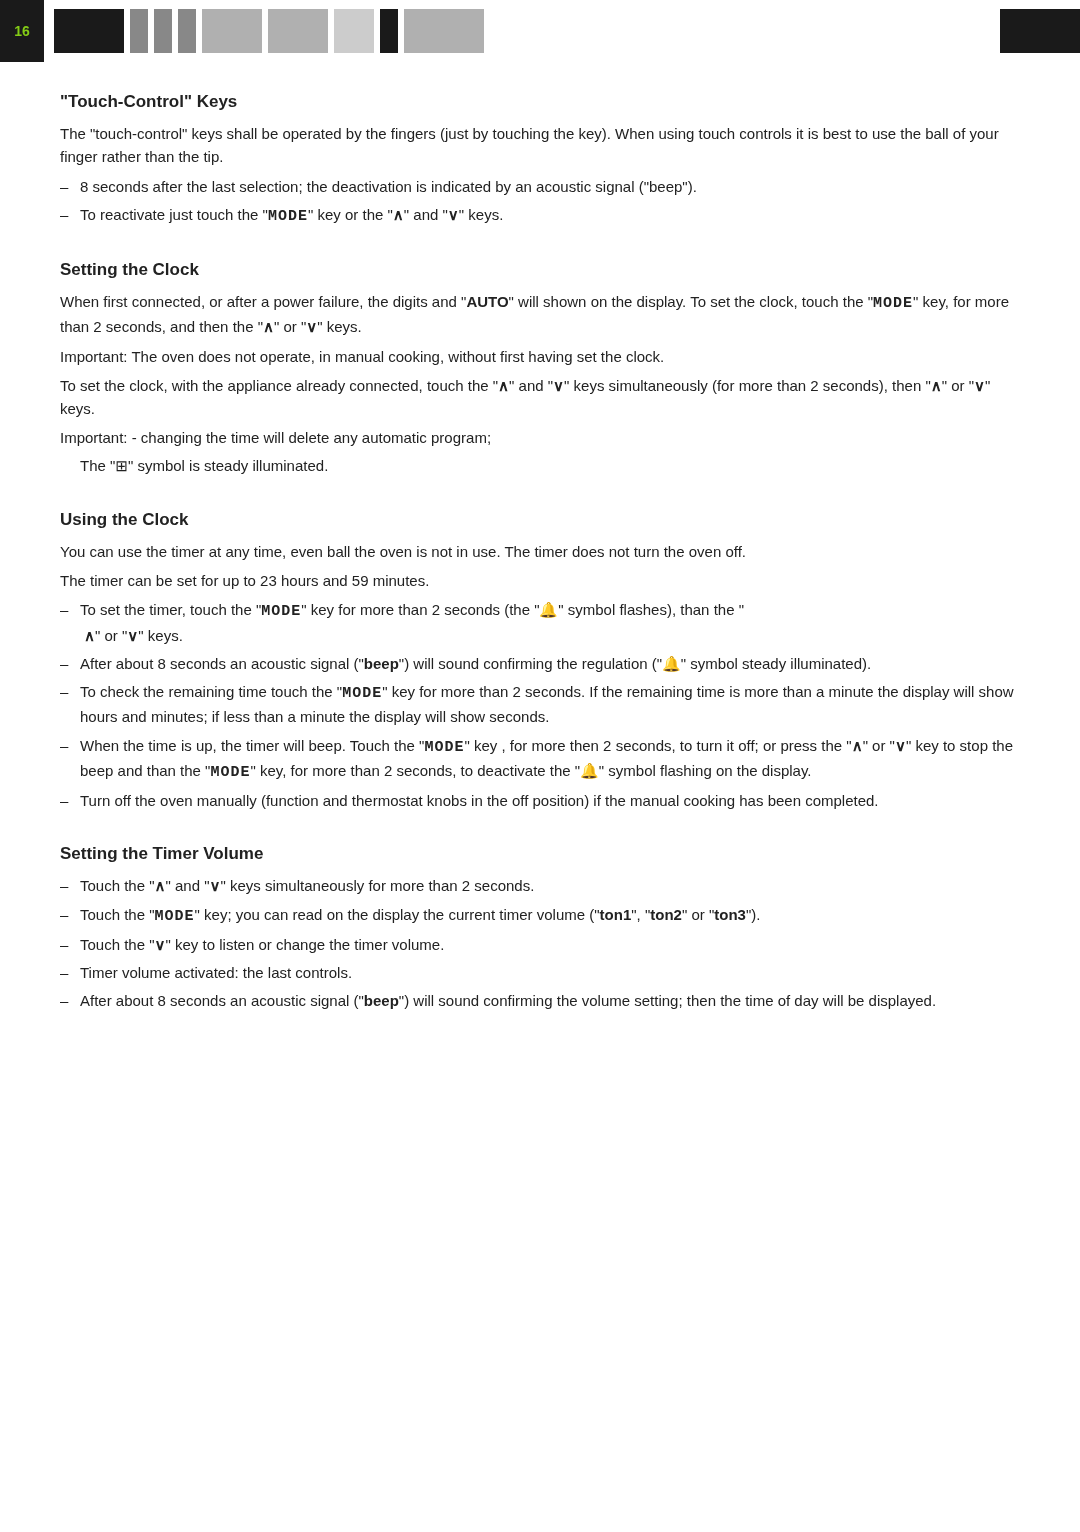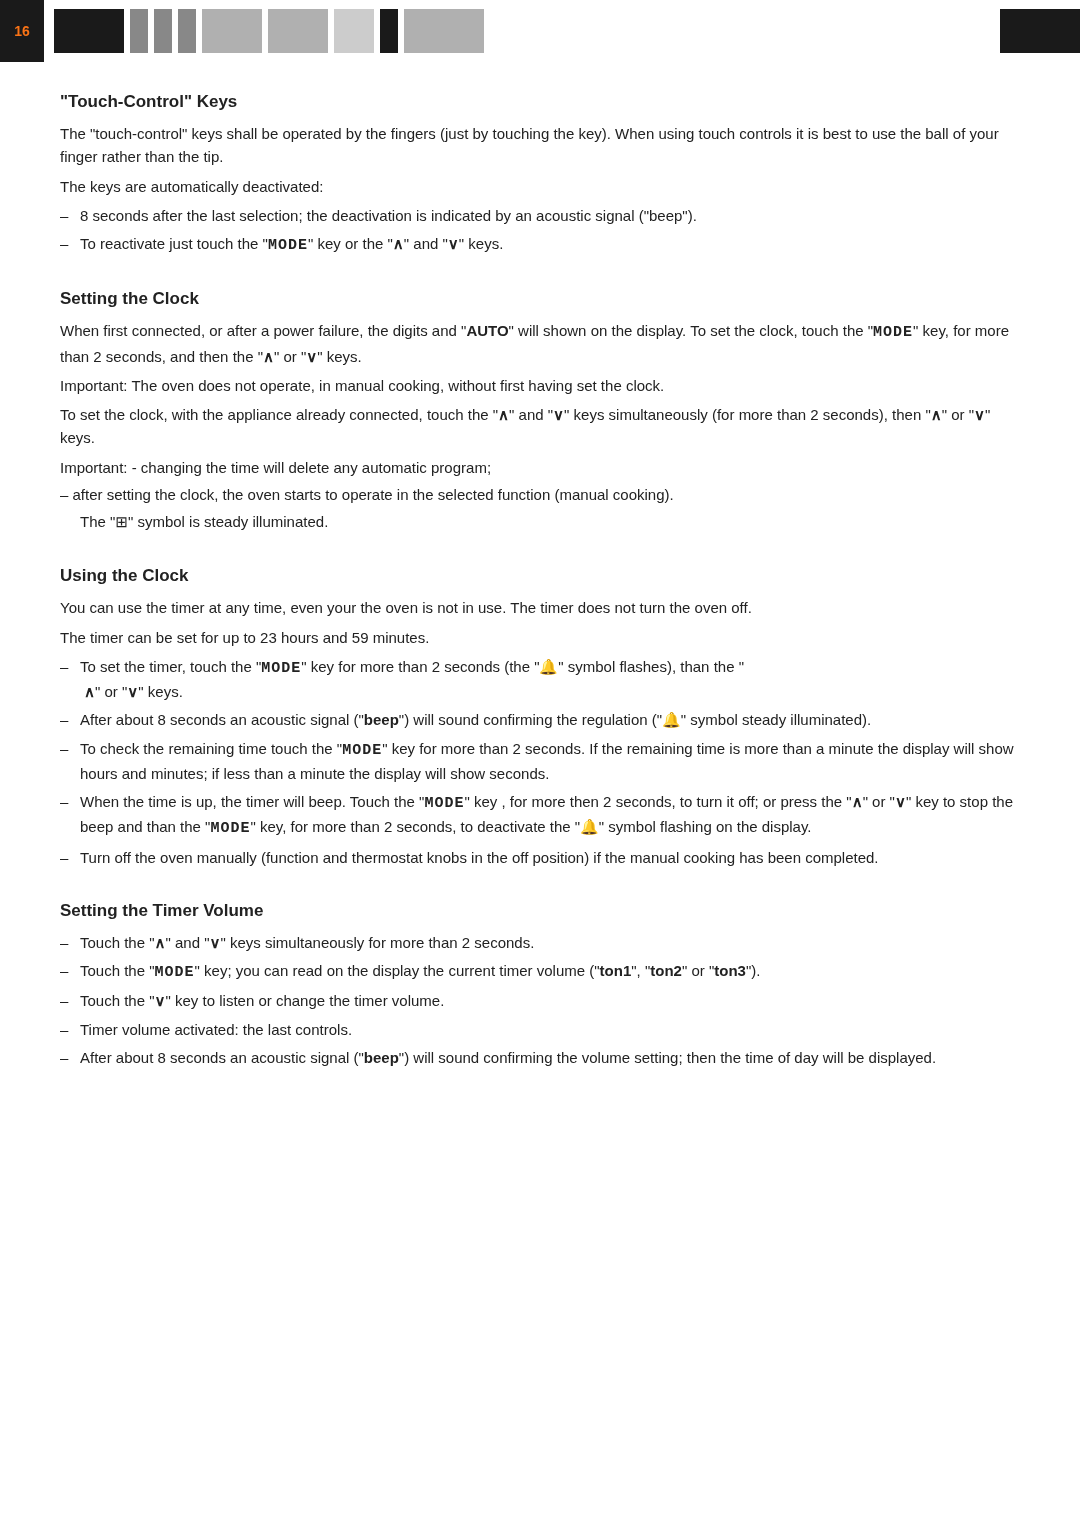--- a/index.html
+++ b/index.html
@@ -14,21 +14,21 @@
 
     .header-bar {
       display: flex;
       align-items: stretch;
       height: 62px;
       margin-bottom: 30px;
     }
 
     .header-page-num {
       background: #1a1a1a;
-      color: #f97316;
+      color: #84cc16;
       font-size: 14px;
       font-weight: bold;
       display: flex;
       align-items: center;
       justify-content: center;
       width: 44px;
       flex-shrink: 0;
     }
 
     .header-blocks {
@@ -131,50 +131,48 @@
     <div class="header-spacer"></div>
     <div class="hblock hblock-dark hb10"></div>
   </div>
 </div>
 
 <div class="content">
 
   <div class="section">
     <div class="section-title">"Touch-Control" Keys</div>
     <p>The "touch-control" keys shall be operated by the fingers (just by touching the key). When using touch controls it is best to use the ball of your finger rather than the tip.</p>
-    <p>The keys are automatically deactivated:</p>
     <ul class="dash-list">
       <li>
         <span>8 seconds after the last selection; the deactivation is indicated by an acoustic signal ("beep").</span>
       </li>
       <li>
         <span>To reactivate just touch the "</span><span class="mono bold">MODE</span><span>" key or the "</span><span class="bold">∧</span><span>" and "</span><span class="bold">∨</span><span>" keys.</span>
       </li>
     </ul>
   </div>
 
   <div class="section">
     <div class="section-title">Setting the Clock</div>
     <p>
       <span>When first connected, or after a power failure, the digits and "</span><span class="bold">AUTO</span><span>" will shown on the display. To set the clock, touch the "</span><span class="mono bold">MODE</span><span>" key, for more than 2 seconds, and then the "</span><span class="bold">∧</span><span>" or "</span><span class="bold">∨</span><span>" keys.</span>
     </p>
     <p>Important: The oven does not operate, in manual cooking, without first having set the clock.</p>
     <p>
       <span>To set the clock, with the appliance already connected, touch the "</span><span class="bold">∧</span><span>" and "</span><span class="bold">∨</span><span>" keys simultaneously (for more than 2 seconds), then "</span><span class="bold">∧</span><span>" or "</span><span class="bold">∨</span><span>" keys.</span>
     </p>
     <p class="important-line">Important: - changing the time will delete any automatic program;</p>
-    <p class="important-line">– after setting the clock, the oven starts to operate in the selected function (manual cooking).</p>
     <p class="important-line indent">
       <span>The "</span><span style="font-family:serif;">⊞</span><span>"  symbol is steady illuminated.</span>
     </p>
   </div>
 
   <div class="section">
     <div class="section-title">Using the Clock</div>
-    <p>You can use the timer at any time, even your the oven is not in use. The timer does not turn the oven off.</p>
+    <p>You can use the timer at any time, even ball the oven is not in use. The timer does not turn the oven off.</p>
     <p>The timer can be set for up to 23 hours and 59 minutes.</p>
     <ul class="dash-list">
       <li>
         <span>To set the timer, touch the "</span><span class="mono bold">MODE</span><span>" key for more than 2 seconds (the "</span><span>🔔</span><span>" symbol flashes), than the "</span><br>
         <span style="padding-left:4px;"><span class="bold">∧</span><span>" or "</span><span class="bold">∨</span><span>" keys.</span></span>
       </li>
       <li>
         <span>After about 8 seconds an acoustic signal ("</span><span class="bold">beep</span><span>") will sound confirming the regulation ("</span><span>🔔</span><span>" symbol steady illuminated).</span>
       </li>
       <li>

